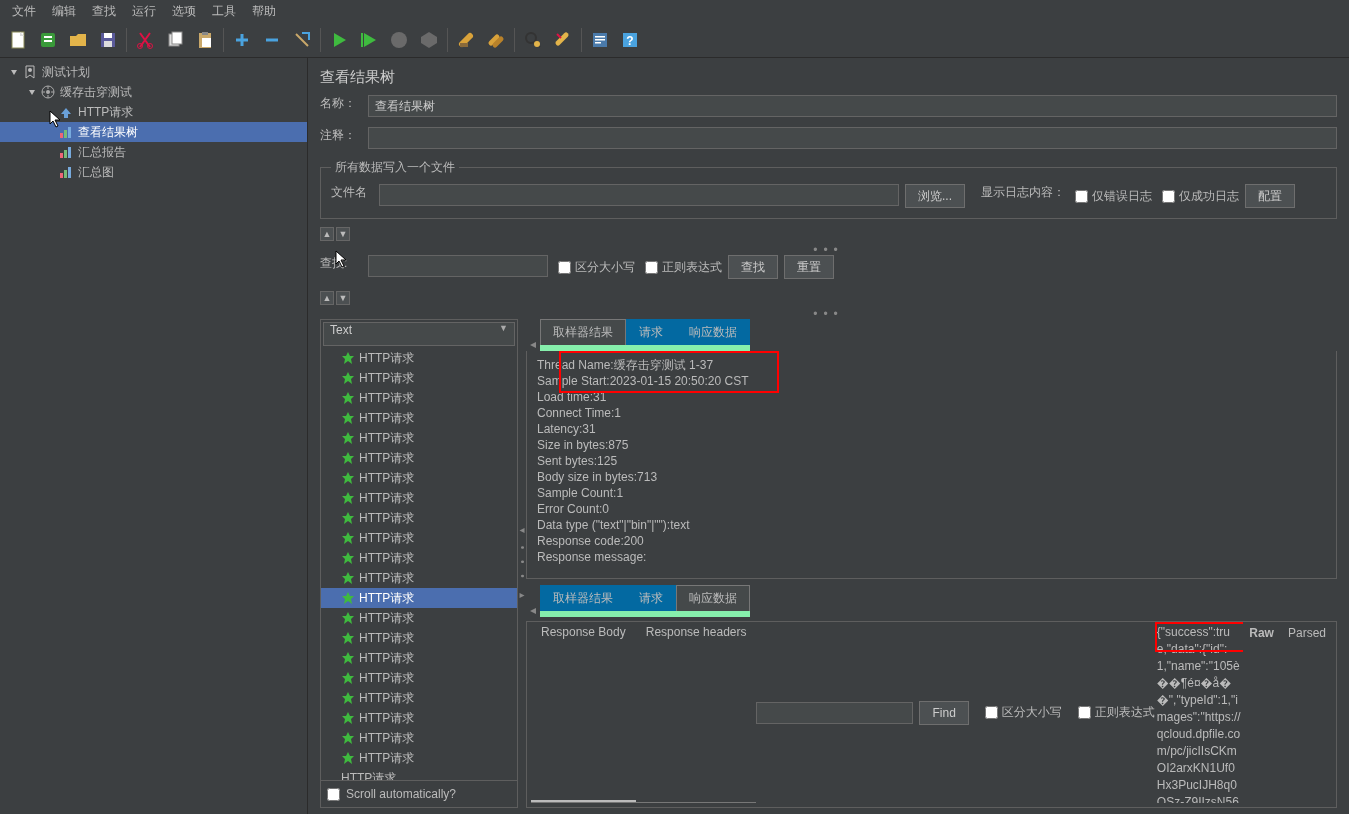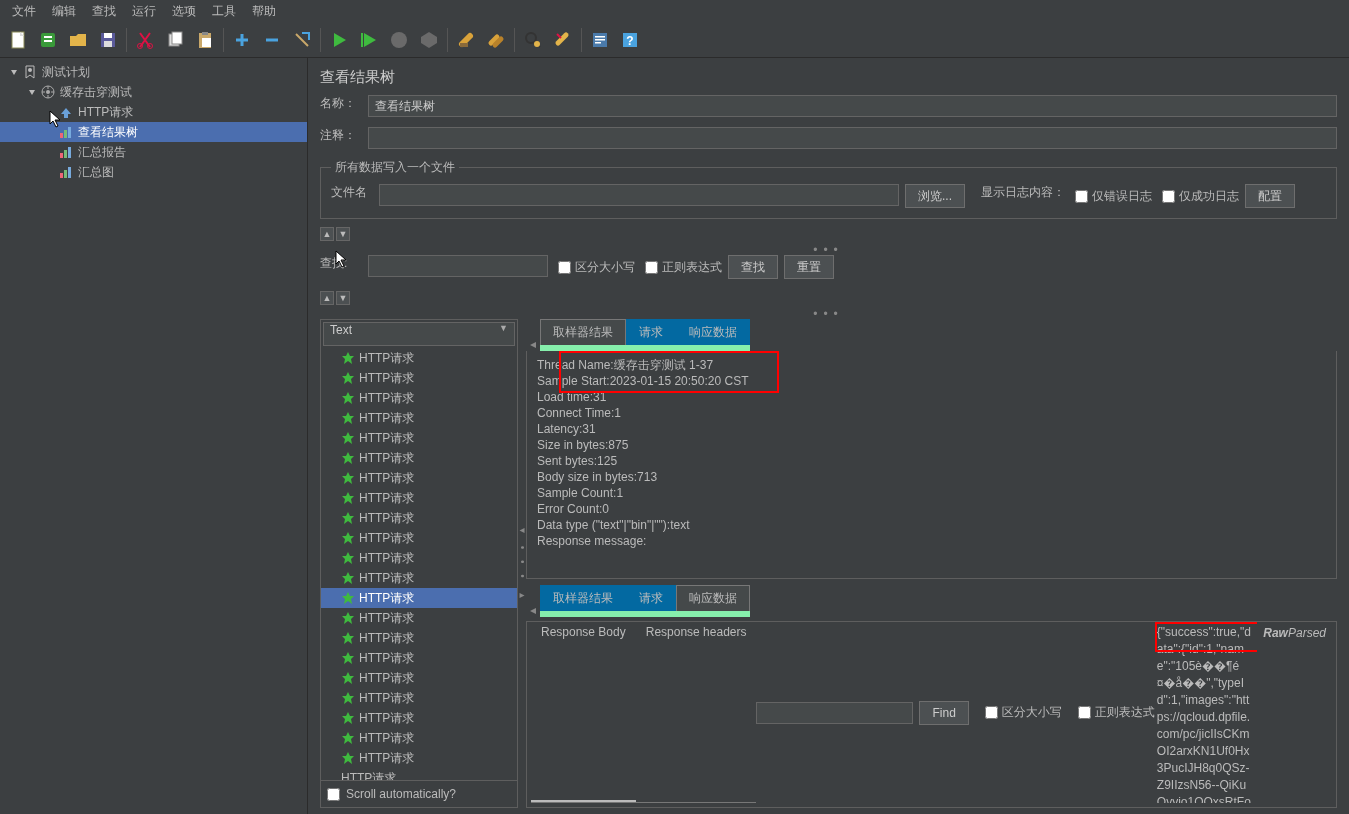--- a/index.html
+++ b/index.html
@@ -62,21 +62,21 @@
 
 .subtabs { display:flex; border-bottom:1px solid #777; }
 .subtab { padding:3px 10px; color:#bbb; }
 .subtab.active { border-bottom:2px solid #bbb; }
 
 .respbox { flex:1; border:1px solid #5e5e5e; margin-top:4px; padding:0 4px 4px 4px; display:flex; min-height:0; }
 .findrow { display:flex; align-items:center; padding:6px 0; gap:6px; }
 .findrow input[type=text] { flex:1; height:22px; background:#45494a; border:1px solid #646464; color:#ccc; }
 .resptext { flex:1; font-family:monospace; font-size:11px; color:#bbb; line-height:16px; word-break:break-all; overflow:hidden; position:relative; padding:2px; }
 
-.rawparsed { display:flex; padding:4px 6px; color:#bbb;font-style:italic; }
+.rawparsed { display:flex; padding:4px 6px; gap:14px; color:#bbb; }
 .rawparsed .act { font-weight:bold; }
 
 .arrow-pane { display:flex; gap:2px; margin:2px 0 4px 0; }
 .arrow-btn { width:14px; height:14px; background:#4c5052; border:1px solid #666; color:#bbb; font-size:9px; display:flex; align-items:center; justify-content:center; }
 .cursor { position:absolute; width:12px; height:18px; pointer-events:none; z-index:100; }
 </style>
 </head>
 <body>
 
 <div class="menubar">
@@ -501,20 +501,21 @@
             <div>Sample Start:2023-01-15 20:50:20 CST</div>
             <div>Load time:31</div>
             <div>Connect Time:1</div>
             <div>Latency:31</div>
             <div>Size in bytes:875</div>
             <div>Sent bytes:125</div>
             <div>Body size in bytes:713</div>
             <div>Sample Count:1</div>
             <div>Error Count:0</div>
             <div>Data type ("text"|"bin"|""):text</div>
+            <div>Response code:200</div>
             <div>Response message:</div>
           </div>
 
         <div style="display:flex; align-items:flex-end; margin-top:6px;">
           <span style="padding:0 4px; color:#888;">◂</span>
           <div class="tabs">
             <div class="tab">取样器结果</div>
             <div class="tab">请求</div>
             <div class="tab active">响应数据</div>
           </div>

